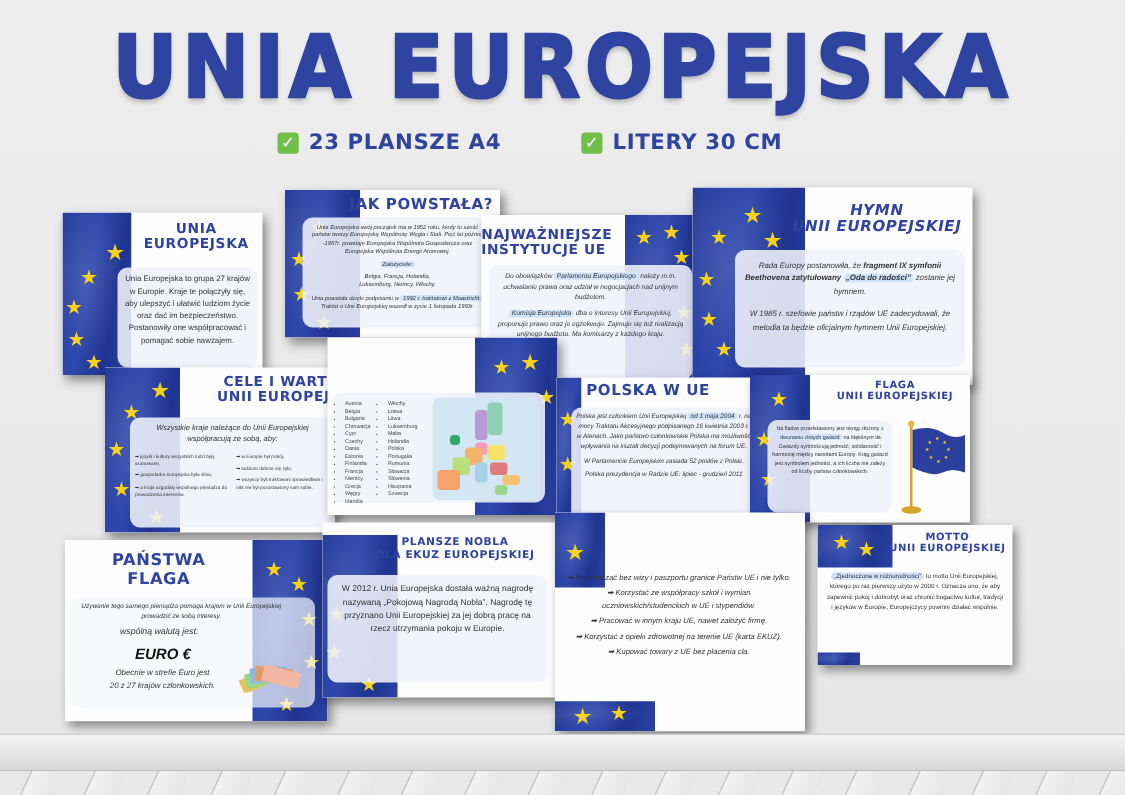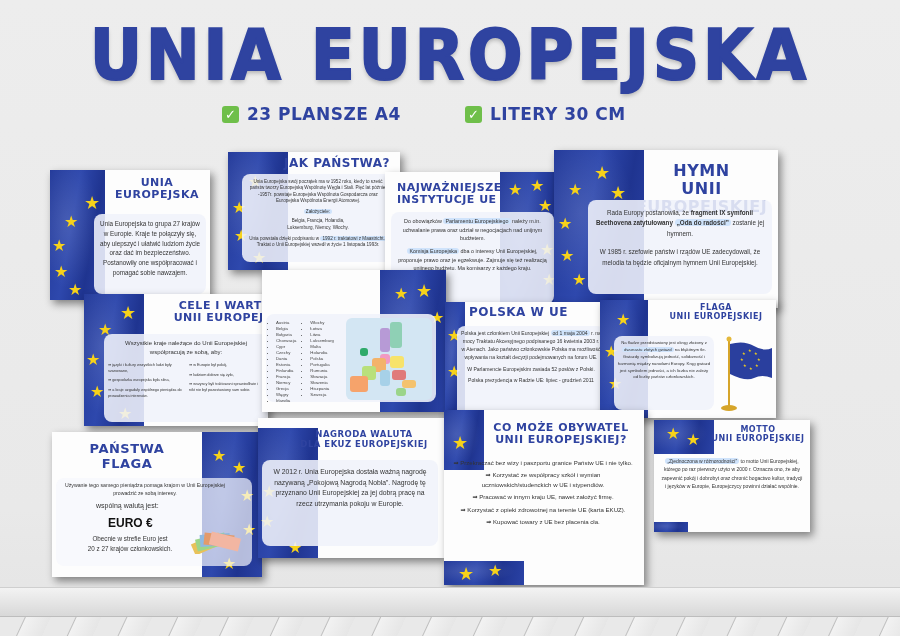--- a/index.html
+++ b/index.html
@@ -62,21 +62,21 @@
     line-height: 1.12;
   }
   .pbox {
     position: absolute;
     background: rgba(240,242,250,0.88);
     border-radius: 8px;
     text-align: center;
     color: #333;
     font-family: "Liberation Sans", sans-serif;
   }
-  .pbox p { margin-bottom: 3px; }
+  .pbox p { margin-bottom: 3px; font-style: italic; }
   .hl { background: #cfe3fb; border-radius: 4px; padding: 0 2px; }
   .b { font-weight: bold; }
 
   .countries { position: absolute; display: flex; gap: 8px; font-size: 4.3px; color: #444; font-family: "Liberation Sans", sans-serif; }
   .countries ul { list-style: disc; padding-left: 6px; }
   .countries li { margin-bottom: 1px; }
   .map {
     position: absolute; border-radius: 6px; overflow: hidden;
     background: #d3e6f3;
   }
@@ -101,21 +101,21 @@
   </div>
 </div>
 
 <div class="poster" style="left:228px;top:152px;width:172px;height:118px;">
   <div class="flag" style="left:0;top:0;width:60px;height:118px;">
     <span class="star" style="left:20px;top:22px;">★</span>
     <span class="star" style="left:4px;top:48px;">★</span>
     <span class="star" style="left:6px;top:76px;">★</span>
     <span class="star" style="left:24px;top:98px;">★</span>
   </div>
-  <div class="ptitle" style="left:50px;right:4px;top:5px;font-size:12px;">JAK PAŃSTWA?</div>
+  <div class="ptitle" style="left:50px;right:4px;top:5px;font-size:12px;">JAK POWSTAŁA?</div>
   <div class="pbox" style="left:14px;right:6px;top:22px;height:88px;padding:5px 4px;font-size:4.6px;line-height:1.4;">
     <p>Unia Europejska swój początek ma w 1952 roku, kiedy to sześć państw tworzy Europejską Wspólnotę Węgla i Stali. Pięć lat później -1957r. powstaje Europejska Wspólnota Gospodarcza oraz Europejska Wspólnota Energii Atomowej.</p>
     <p style="margin-top:4px;"><span class="hl">Założyciele:</span></p>
     <p style="margin:0;">Belgia, Francja, Holandia,</p>
     <p>Luksemburg, Niemcy, Włochy.</p>
     <p style="margin-top:5px;margin-bottom:0;"><span>Unia powstała dzięki podpisaniu w </span><span class="hl">1992 r. traktatowi z Maastricht.</span></p>
     <p>Traktat o Unii Europejskiej wszedł w życie 1 listopada 1993r.</p>
   </div>
 </div>
 
@@ -135,40 +135,40 @@
 </div>
 
 <div class="poster" style="left:385px;top:172px;width:175px;height:140px;">
   <div class="flag" style="right:0;top:0;width:60px;height:140px;">
     <span class="star" style="left:8px;top:10px;">★</span>
     <span class="star" style="left:30px;top:6px;">★</span>
     <span class="star" style="left:38px;top:26px;">★</span>
     <span class="star" style="left:40px;top:70px;">★</span>
     <span class="star" style="left:42px;top:100px;">★</span>
   </div>
-  <div class="ptitle" style="left:12px;width:110px;top:10px;font-size:11px;text-align:left;">
+  <div class="ptitle" style="left:0;width:110px;top:10px;font-size:11px;text-align:left;">
     <div>NAJWAŻNIEJSZE</div>
     <div>INSTYTUCJE UE</div>
   </div>
   <div class="pbox" style="left:6px;right:6px;top:40px;height:92px;padding:5px 4px;font-size:5.4px;line-height:1.6;">
     <p><span>Do obowiązków </span><span class="hl">Parlamentu Europejskiego</span><span> należy m.in. uchwalanie prawa oraz udział w negocjacjach nad unijnym budżetem.</span></p>
     <p style="margin-top:4px;"><span class="hl">Komisja Europejska</span><span> dba o interesy Unii Europejskiej, proponuje prawo oraz je egzekwuje. Zajmuje się też realizacją unijnego budżetu. Ma komisarzy z każdego kraju.</span></p>
   </div>
 </div>
 
 <div class="poster" style="left:554px;top:150px;width:224px;height:158px;">
   <div class="flag" style="left:0;top:0;width:90px;height:158px;">
     <span class="star" style="left:40px;top:14px;font-size:18px;">★</span>
     <span class="star" style="left:56px;top:34px;font-size:18px;">★</span>
     <span class="star" style="left:14px;top:32px;">★</span>
     <span class="star" style="left:4px;top:66px;">★</span>
     <span class="star" style="left:6px;top:98px;">★</span>
     <span class="star" style="left:18px;top:122px;">★</span>
   </div>
-  <div class="ptitle" style="left:75px;right:4px;top:12px;font-size:16px;">
+  <div class="ptitle" style="left:75px;right:4px;top:12px;font-size:12px;font-style:italic;">
     <div>HYMN</div>
     <div>UNII EUROPEJSKIEJ</div>
   </div>
   <div class="pbox" style="left:34px;right:6px;top:50px;height:94px;padding:8px 6px;font-size:6.3px;line-height:1.65;">
     <p><span>Rada Europy postanowiła, że </span><span class="b">fragment IX symfonii Beethovena zatytułowany </span><span class="hl b">„Oda do radości”</span><span> zostanie jej hymnem.</span></p>
     <p style="margin-top:8px;">W 1985 r. szefowie państw i rządów UE zadecydowali, że melodia ta będzie oficjalnym hymnem Unii Europejskiej.</p>
   </div>
 </div>
 
 <div class="poster" style="left:84px;top:294px;width:184px;height:132px;">
@@ -328,37 +328,33 @@
   </svg>
 </div>
 
 <div class="poster" style="left:258px;top:418px;width:186px;height:140px;">
   <div class="flag" style="left:0;top:10px;width:60px;height:130px;">
     <span class="star" style="left:4px;top:56px;">★</span>
     <span class="star" style="left:2px;top:86px;">★</span>
     <span class="star" style="left:30px;top:112px;">★</span>
   </div>
   <div class="ptitle" style="left:30px;right:4px;top:12px;font-size:8.5px;">
-    <div>NAGRODA WALUTA</div>
+    <div>PLANSZE NOBLA</div>
     <div>DLA EKUZ EUROPEJSKIEJ</div>
   </div>
   <div class="pbox" style="left:4px;right:6px;top:42px;height:86px;padding:7px 5px;font-size:6.8px;line-height:1.55;">W 2012 r. Unia Europejska dostała ważną nagrodę nazywaną „Pokojową Nagrodą Nobla”. Nagrodę tę przyznano Unii Europejskiej za jej dobrą pracę na rzecz utrzymania pokoju w Europie.</div>
 </div>
 
 <div class="poster" style="left:444px;top:410px;width:200px;height:175px;">
   <div class="flag" style="left:0;top:0;width:40px;height:60px;">
     <span class="star" style="left:8px;top:24px;font-size:18px;">★</span>
   </div>
   <div class="flag" style="left:0;bottom:0;width:80px;height:24px;">
     <span class="star" style="left:14px;top:4px;font-size:18px;">★</span>
     <span class="star" style="left:44px;top:2px;">★</span>
-  </div>
-  <div class="ptitle" style="left:40px;right:6px;top:12px;font-size:11px;">
-    <div>CO MOŻE OBYWATEL</div>
-    <div>UNII EUROPEJSKIEJ?</div>
   </div>
   <div class="pbox" style="left:4px;right:6px;top:46px;height:104px;padding:2px;font-size:6.1px;line-height:1.55;background:transparent;">
     <p>➡ Przekraczać bez wizy i paszportu granice Państw UE i nie tylko.</p>
     <p>➡ Korzystać ze współpracy szkół i wymian uczniowskich/studenckich w UE i stypendiów.</p>
     <p>➡ Pracować w innym kraju UE, nawet założyć firmę.</p>
     <p>➡ Korzystać z opieki zdrowotnej na terenie UE (karta EKUZ).</p>
     <p>➡ Kupować towary z UE bez płacenia cła.</p>
   </div>
 </div>
 

